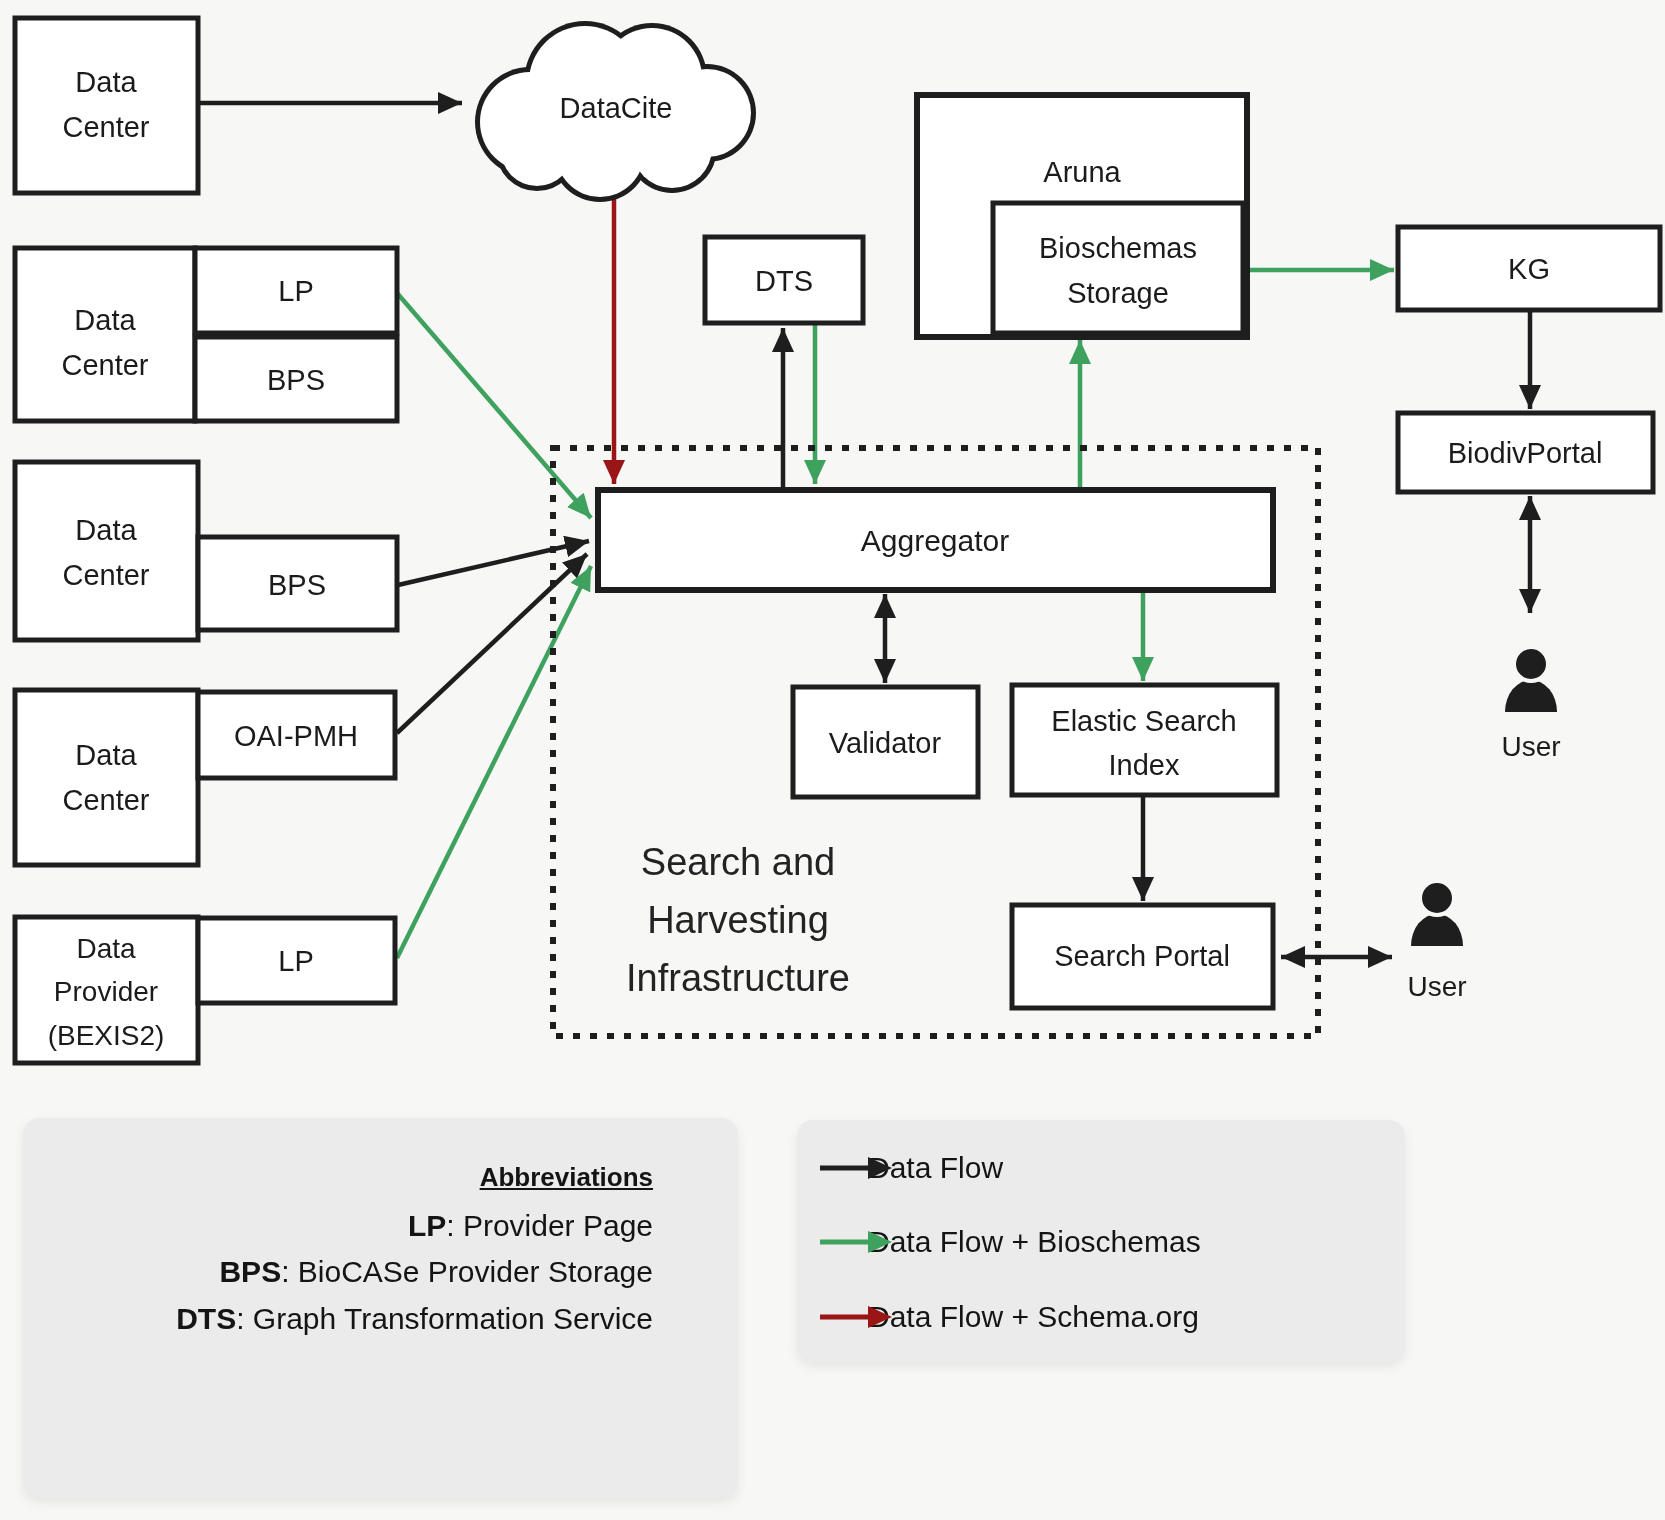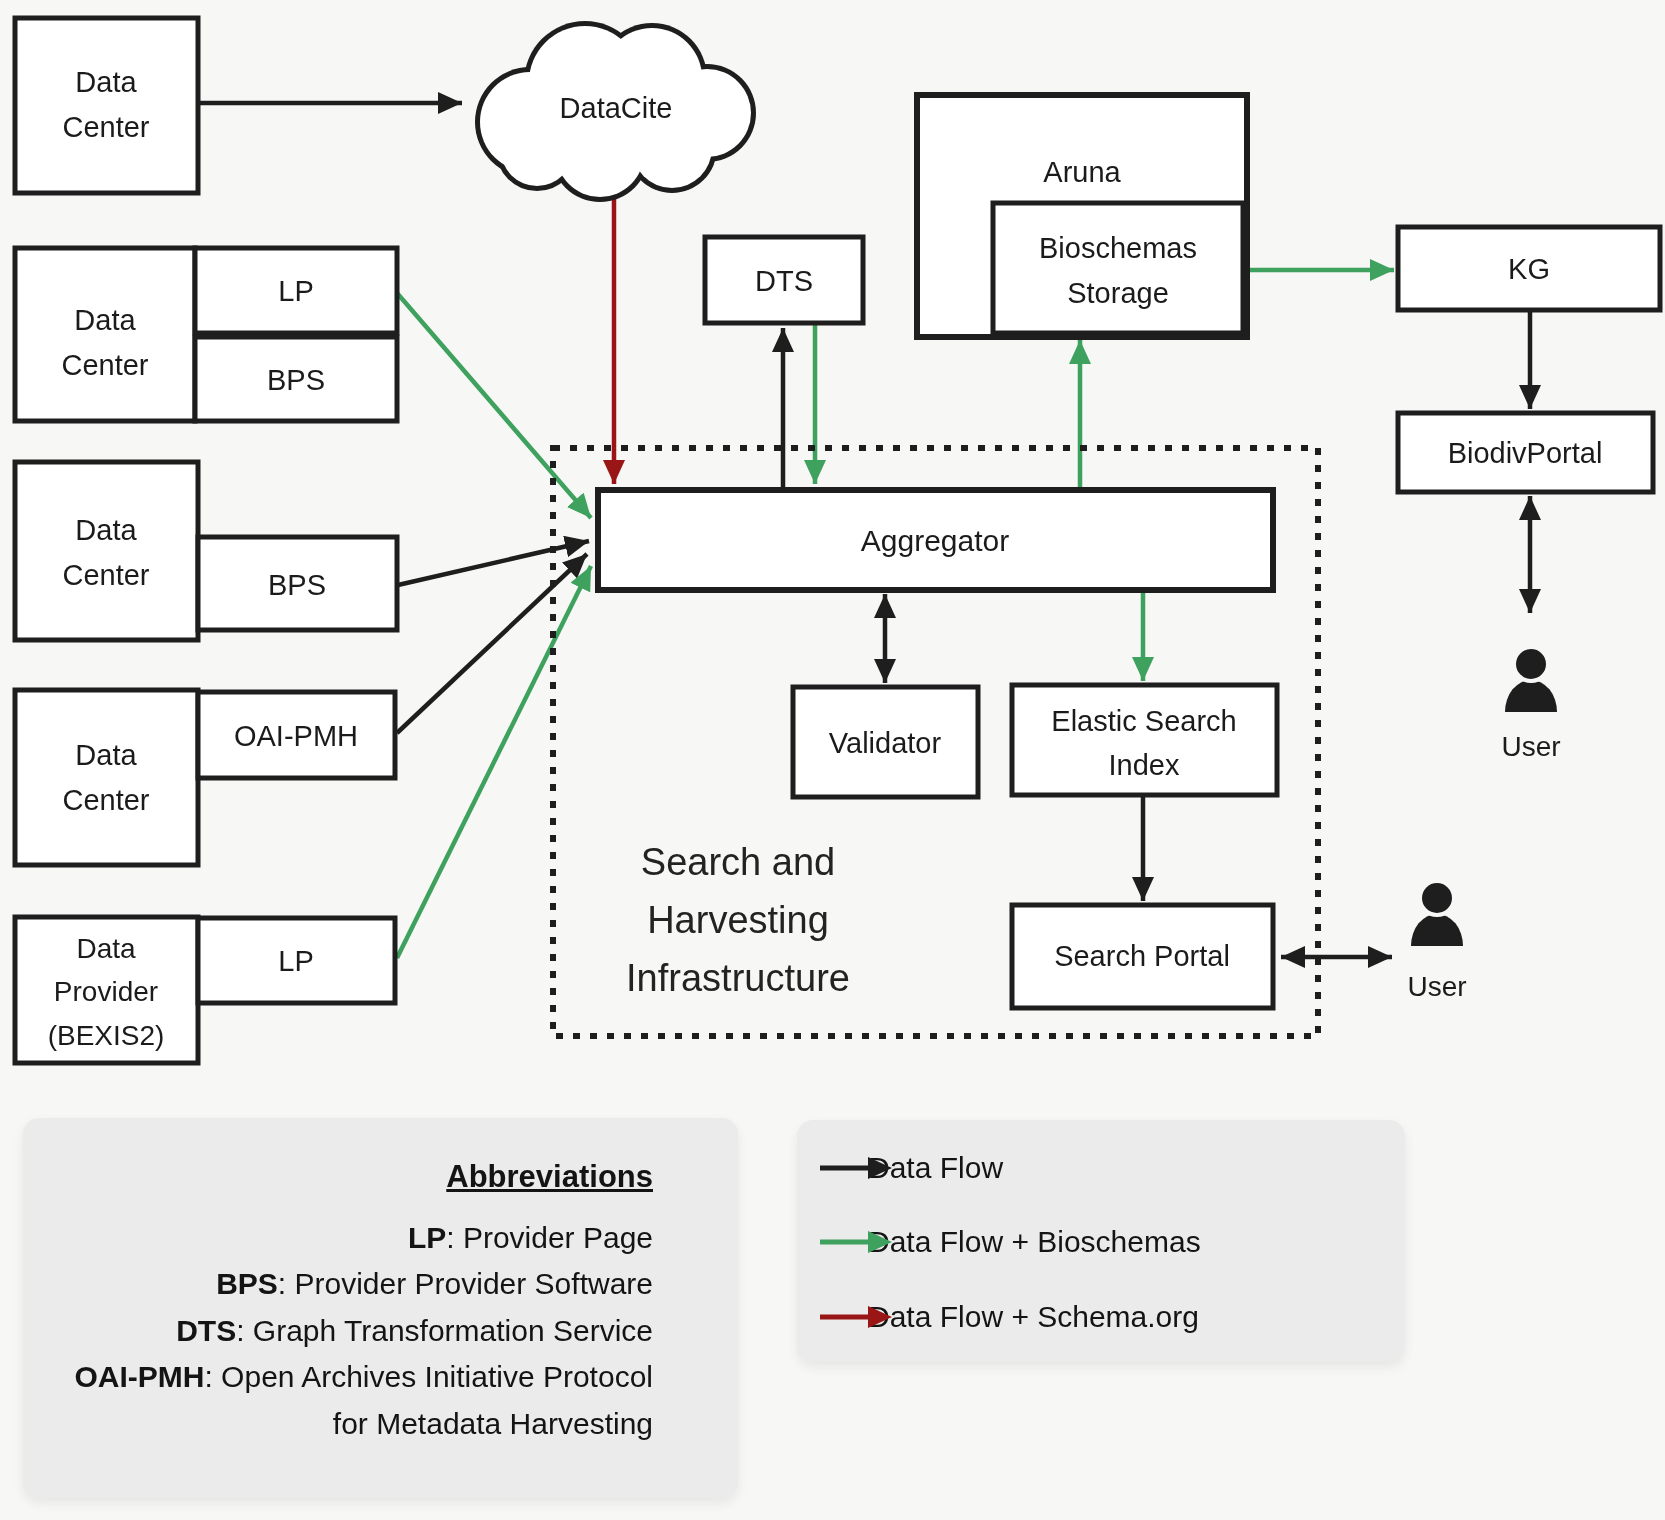--- a/index.html
+++ b/index.html
@@ -45,22 +45,22 @@
   }
   .abbr-content{
     padding:36px 0 0 30px;
     width:600px;
     font-size:30px;
     line-height:46.5px;
   }
   .abbr-title{
     font-weight:bold;
     text-decoration:underline;
-    font-size:31px;
-    margin-bottom:14px;
+    font-size:26px;
+    margin-bottom:2px;
   }
   .abbr-line b{font-weight:bold;}
   .arrow-row{
     position:absolute;
     left:21px;
     height:26px;
     display:flex;
     align-items:center;
   }
   .arrow-row .glyph{width:74px;height:26px;flex:0 0 auto;}
@@ -245,23 +245,22 @@
     <path class="user-shape" d="M -26,46 A 26,32 0 0 1 26,46 Z"></path>
     <circle class="user-shape" cx="0" cy="-2" r="17" stroke="#f7f7f6" stroke-width="4"></circle>
   </g>
   <text class="user-label" x="1437" y="996" text-anchor="middle">User</text>
 </svg>
 
 <div class="panel" style="left:23px;top:1118px;width:715px;height:380px;">
   <div class="abbr-content">
     <div class="abbr-title">Abbreviations</div>
     <div class="abbr-line"><b>LP</b><span>: Provider Page</span></div>
-    <div class="abbr-line"><b>BPS</b><span>: Provider Provider Software</span></div>
+    <div class="abbr-line"><b>BPS</b><span>: BioCASe Provider Storage</span></div>
     <div class="abbr-line"><b>DTS</b><span>: Graph Transformation Service</span></div>
-    <div class="abbr-line"><b>OAI-PMH</b><span>: Open Archives Initiative Protocol for Metadata Harvesting</span></div>
   </div>
 </div>
 
 <div class="panel" style="left:797px;top:1120px;width:608px;height:242px;">
 
   <div class="arrow-row" style="top:35px;">
     <svg class="glyph" viewBox="0 0 74 26">
       <line x1="2" y1="13" x2="52" y2="13" stroke="#1e1e1e" stroke-width="5"></line>
       <path d="M50,2 L74,13 L50,24 Z" fill="#1e1e1e"></path>
     </svg>

